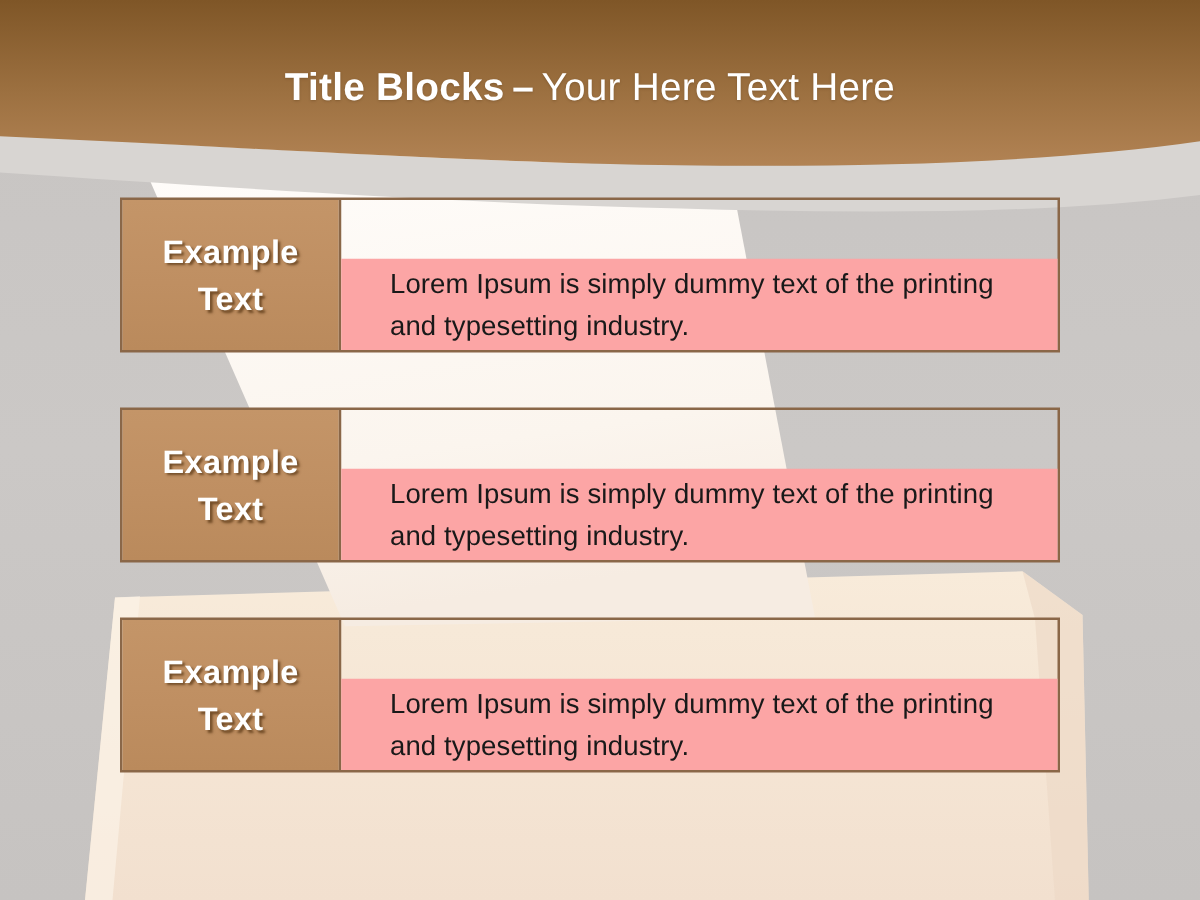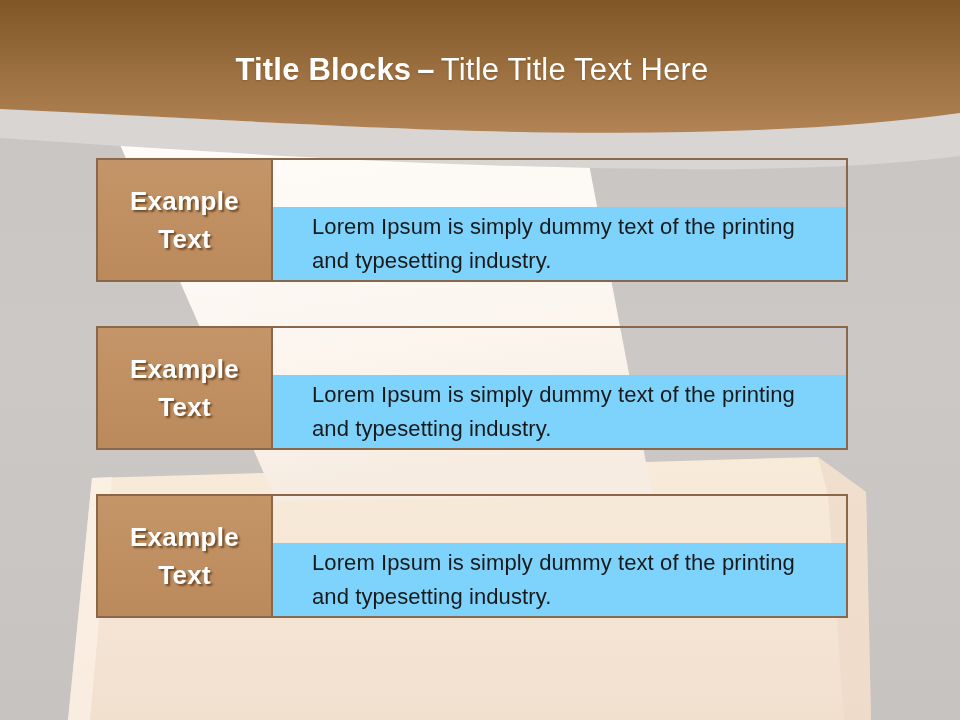--- a/index.html
+++ b/index.html
@@ -36,21 +36,21 @@
     border-right:2px solid #8a6748;
     display:flex;flex-direction:column;align-items:center;justify-content:center;
   }
   .label-line{
     display:block;color:#ffffff;font-weight:bold;font-size:26px;line-height:38px;
     text-shadow:2px 2px 2px rgba(99,63,28,0.85);
     letter-spacing:0.3px;
     text-align:center;
   }
   .body-cell{
-    flex:1 1 auto;background:#7dd3fc;
+    flex:1 1 auto;background:#fca5a5;
     display:flex;align-items:center;box-sizing:border-box;
     padding:0 28px 0 39px;
     margin-top:47px;
   }
   .body-text{
     margin:0;color:#191919;font-size:22px;line-height:34px;letter-spacing:0.1px;
   }
 </style>
 </head>
 <body>
@@ -94,21 +94,21 @@
         <stop offset="1" stop-color="#b28354"></stop>
       </linearGradient>
     </defs>
 
     <path d="M0,108 C160,116 330,127 480,131 C640,135 820,133 960,112 L960,156 C820,174 640,170 480,165 C330,160 150,148 0,138 Z" fill="#d8d5d2"></path>
 
     <path d="M0,0 L960,0 L960,113 C820,133 640,135 480,131 C330,127 160,116 0,109 Z" fill="url(#gHead)"></path>
   </svg>
 
   <div class="title-wrap">
-    <span class="title-bold">Title Blocks</span><span class="title-sep">–</span><span class="title-rest">Title Title Text Here</span>
+    <span class="title-bold">Title Blocks</span><span class="title-sep">–</span><span class="title-rest">Your Here Text Here</span>
   </div>
 
   <div class="block b1">
     <div class="label-cell">
       <span class="label-line">Example</span>
       <span class="label-line">Text</span>
     </div>
     <div class="body-cell">
       <p class="body-text">Lorem Ipsum is simply dummy text of the printing and typesetting industry.</p>
     </div>

